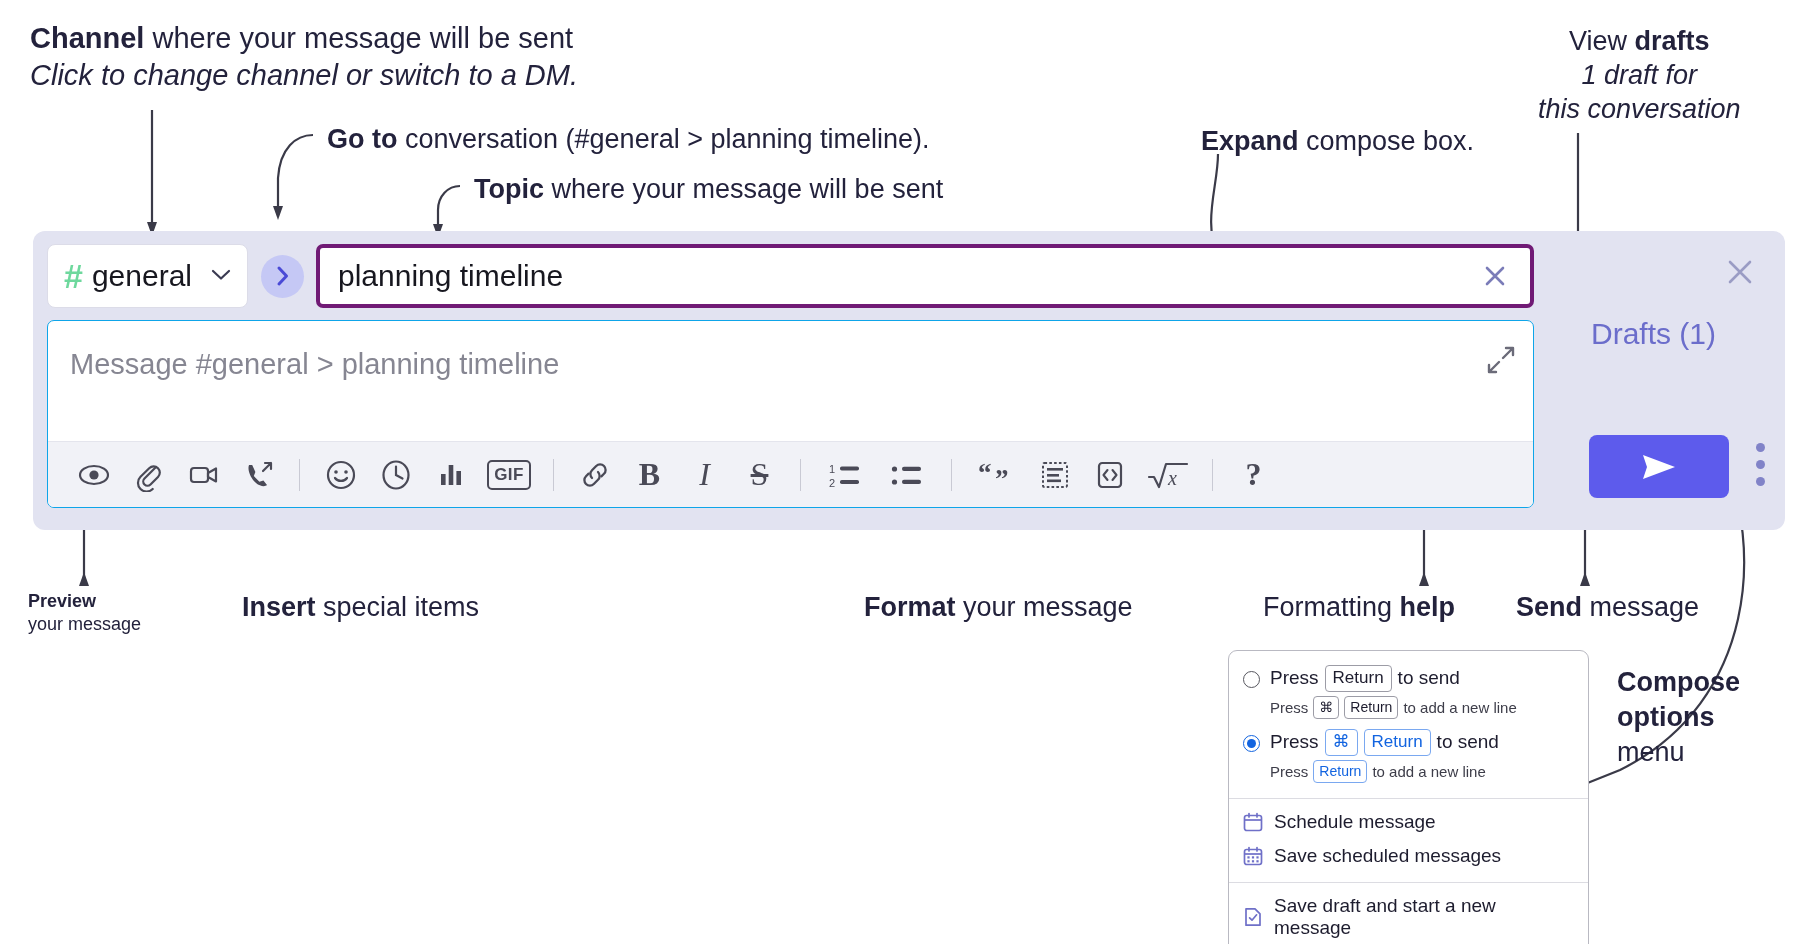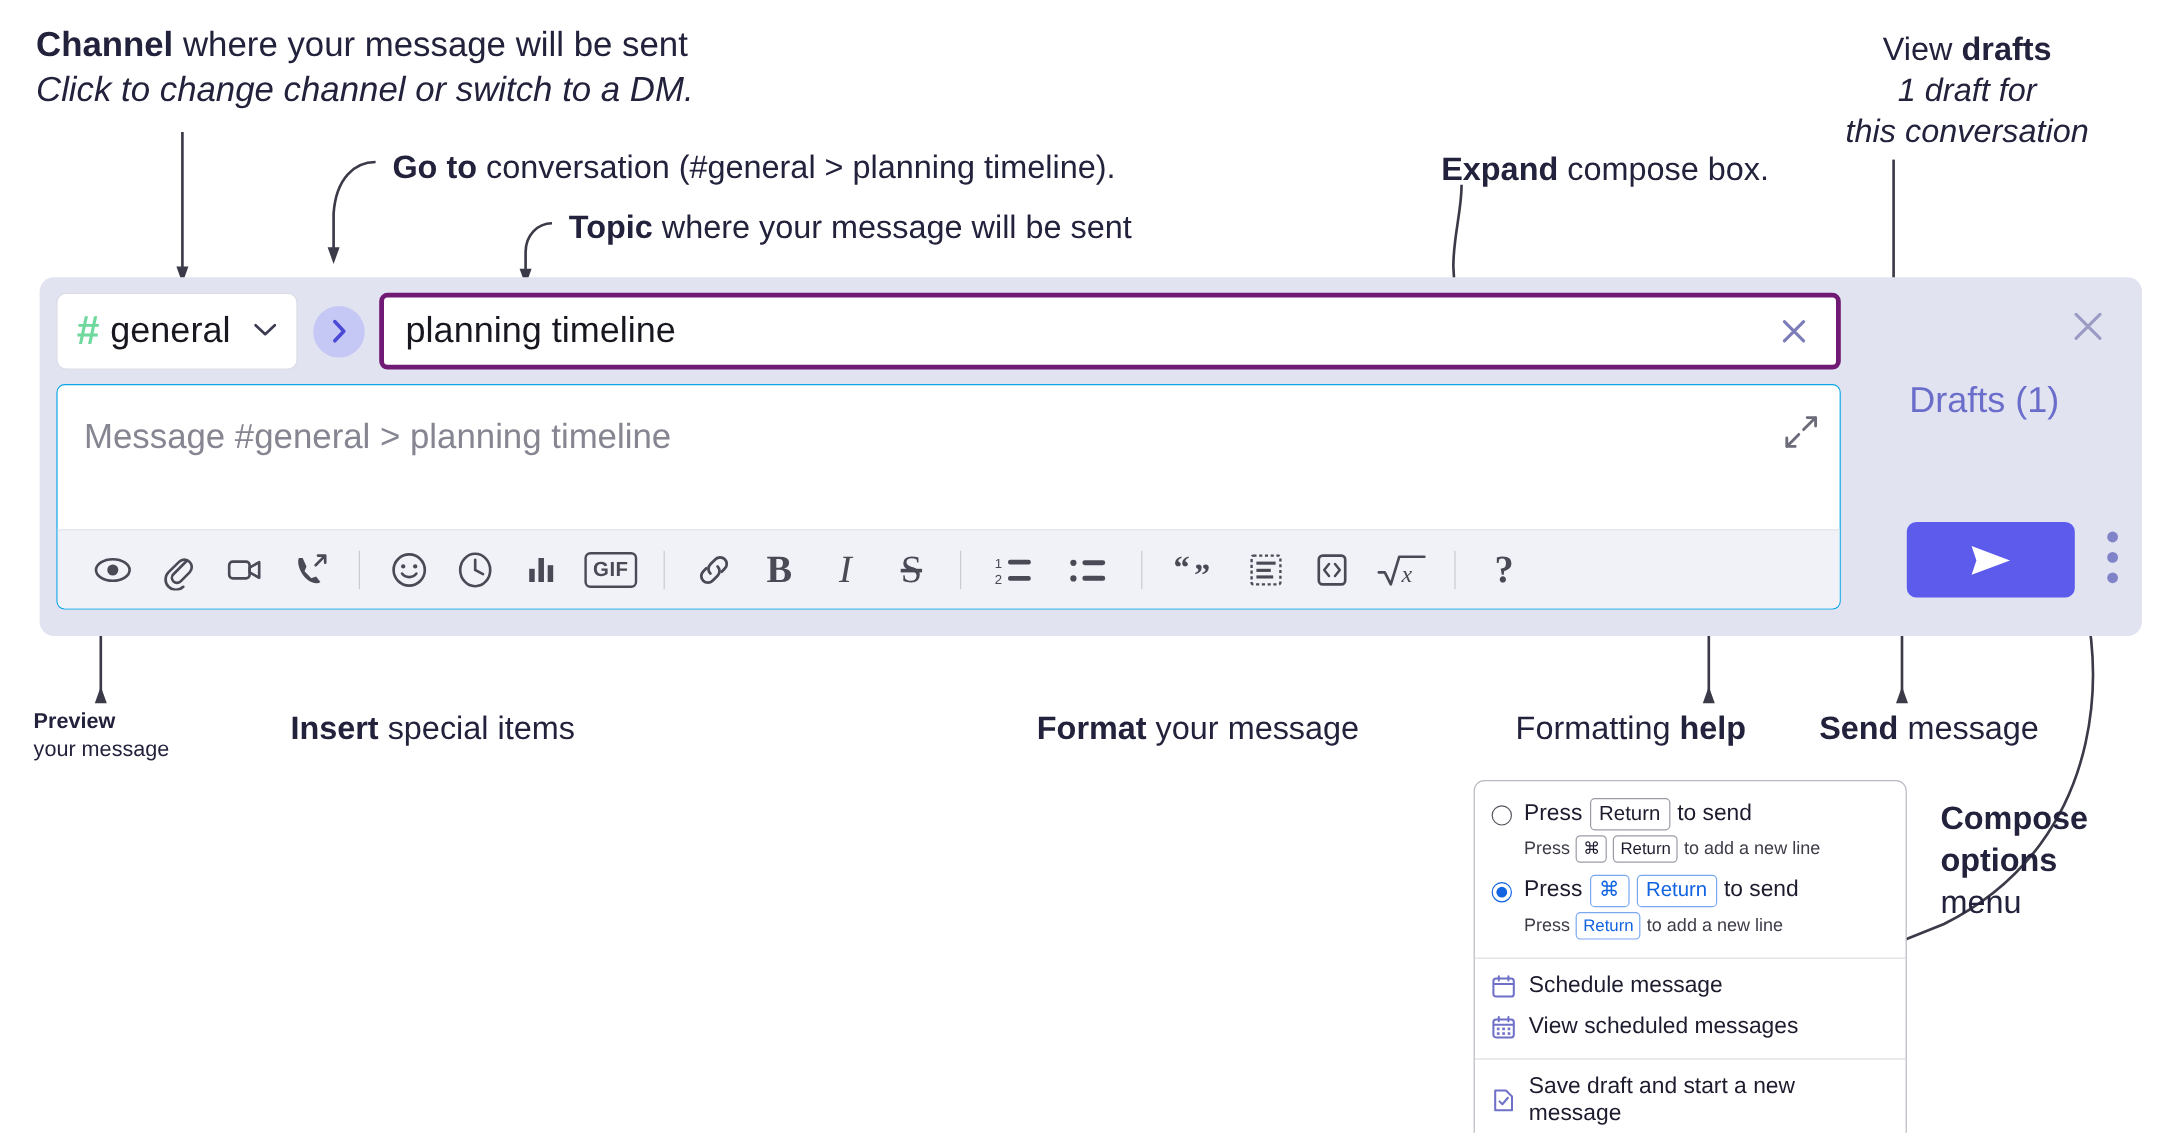--- a/index.html
+++ b/index.html
@@ -496,21 +496,21 @@
             <g fill="#6f70c8">
               <rect x="4.4" y="10.3" width="2.2" height="2.2"></rect>
               <rect x="8.9" y="10.3" width="2.2" height="2.2"></rect>
               <rect x="13.4" y="10.3" width="2.2" height="2.2"></rect>
               <rect x="4.4" y="14.2" width="2.2" height="2.2"></rect>
               <rect x="8.9" y="14.2" width="2.2" height="2.2"></rect>
               <rect x="13.4" y="14.2" width="2.2" height="2.2"></rect>
             </g>
           </svg>
       </span>
-      <span>View scheduled messages</span>
+      <span>Save scheduled messages</span>
     </div>
 
     <div class="menu-div"></div>
 
     <div class="menu-item">
       <span class="mi-icon">
         <svg width="20" height="20" viewBox="0 0 20 20">
             <path d="M3 1.8 L12 1.8 L17 6.8 L17 18.2 L3 18.2 Z" fill="none" stroke="#6f70c8" stroke-width="1.7" stroke-linejoin="round"></path>
             <path d="M6.6 10.8 L9 13.2 L13.6 7.8" fill="none" stroke="#6f70c8" stroke-width="1.7" stroke-linecap="round" stroke-linejoin="round"></path>
           </svg>

